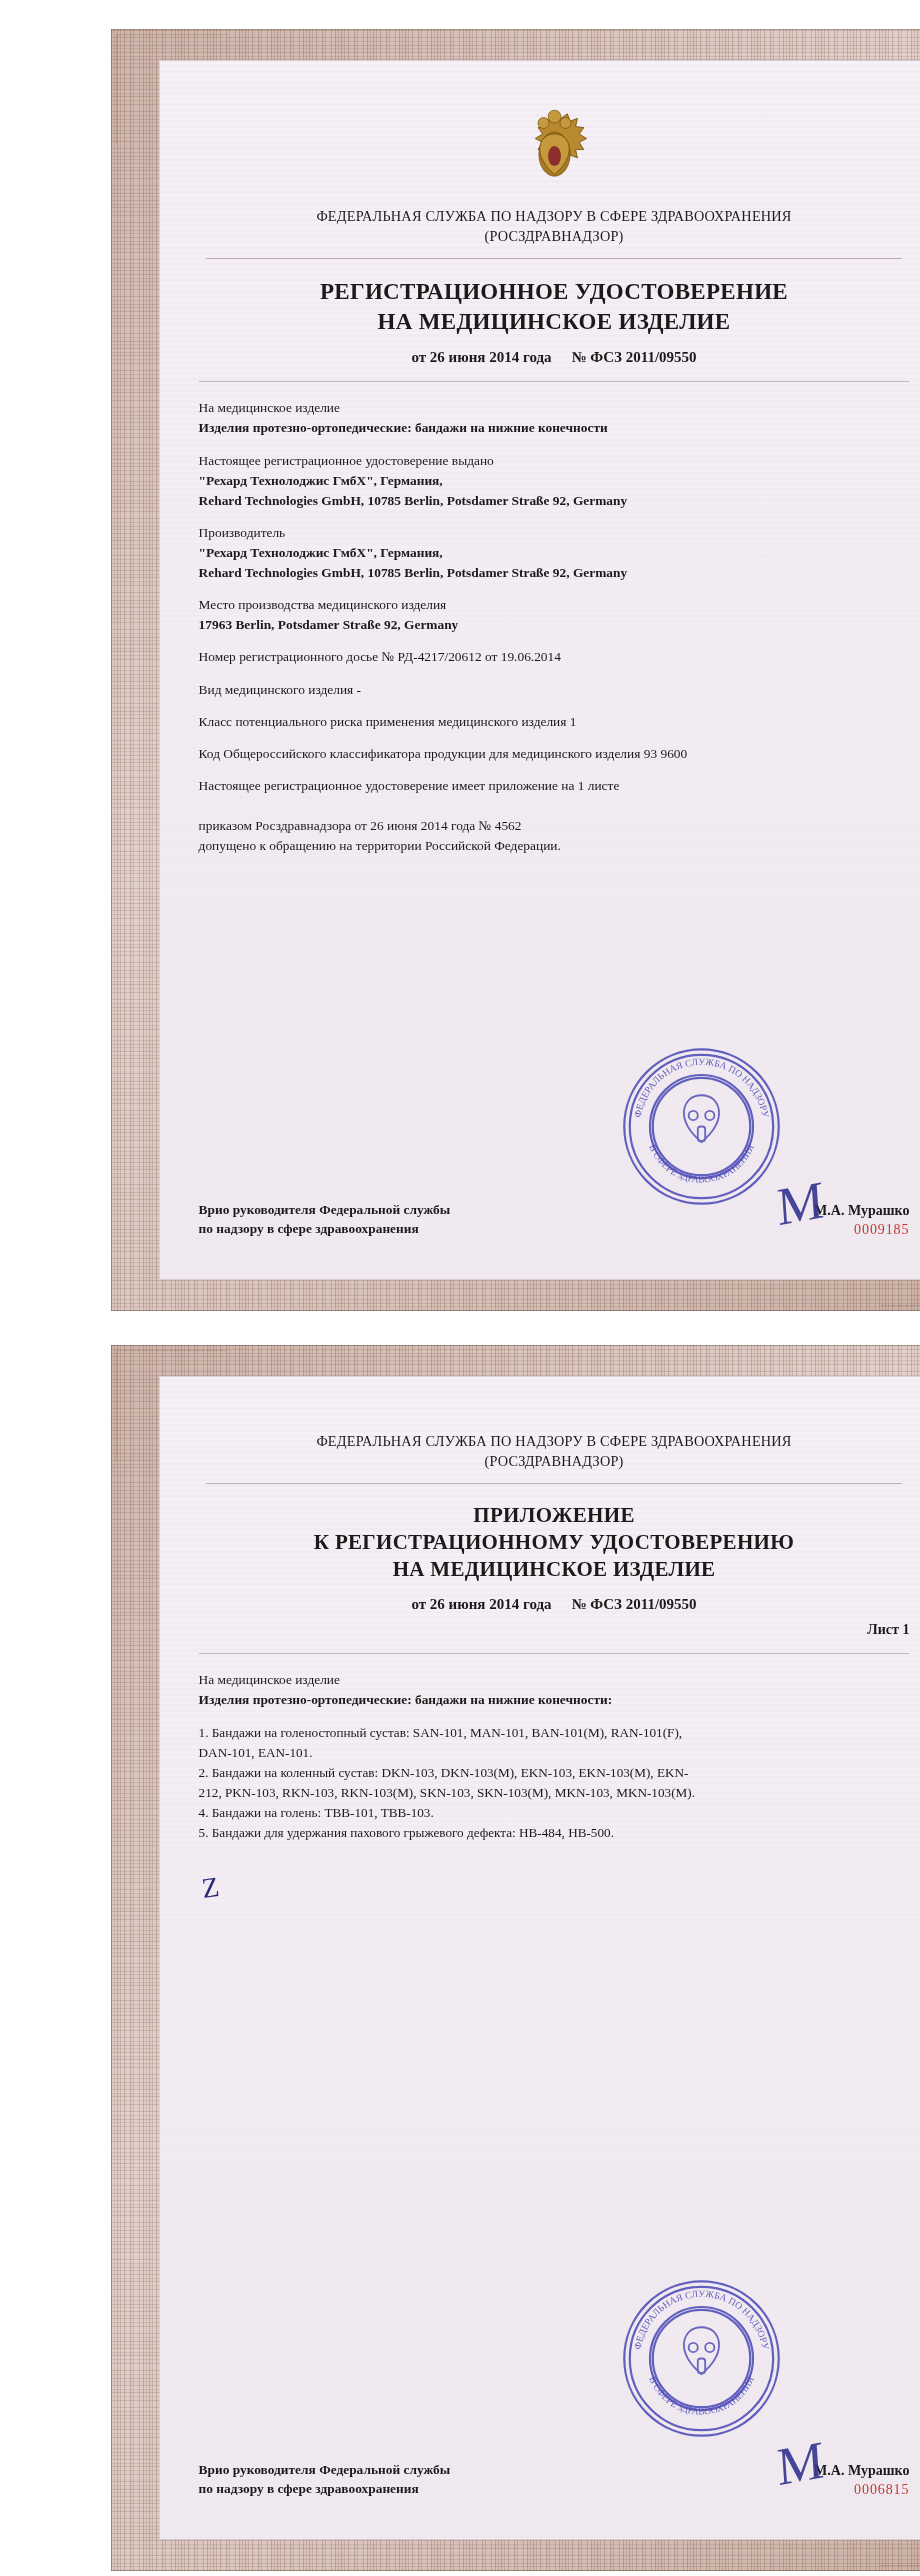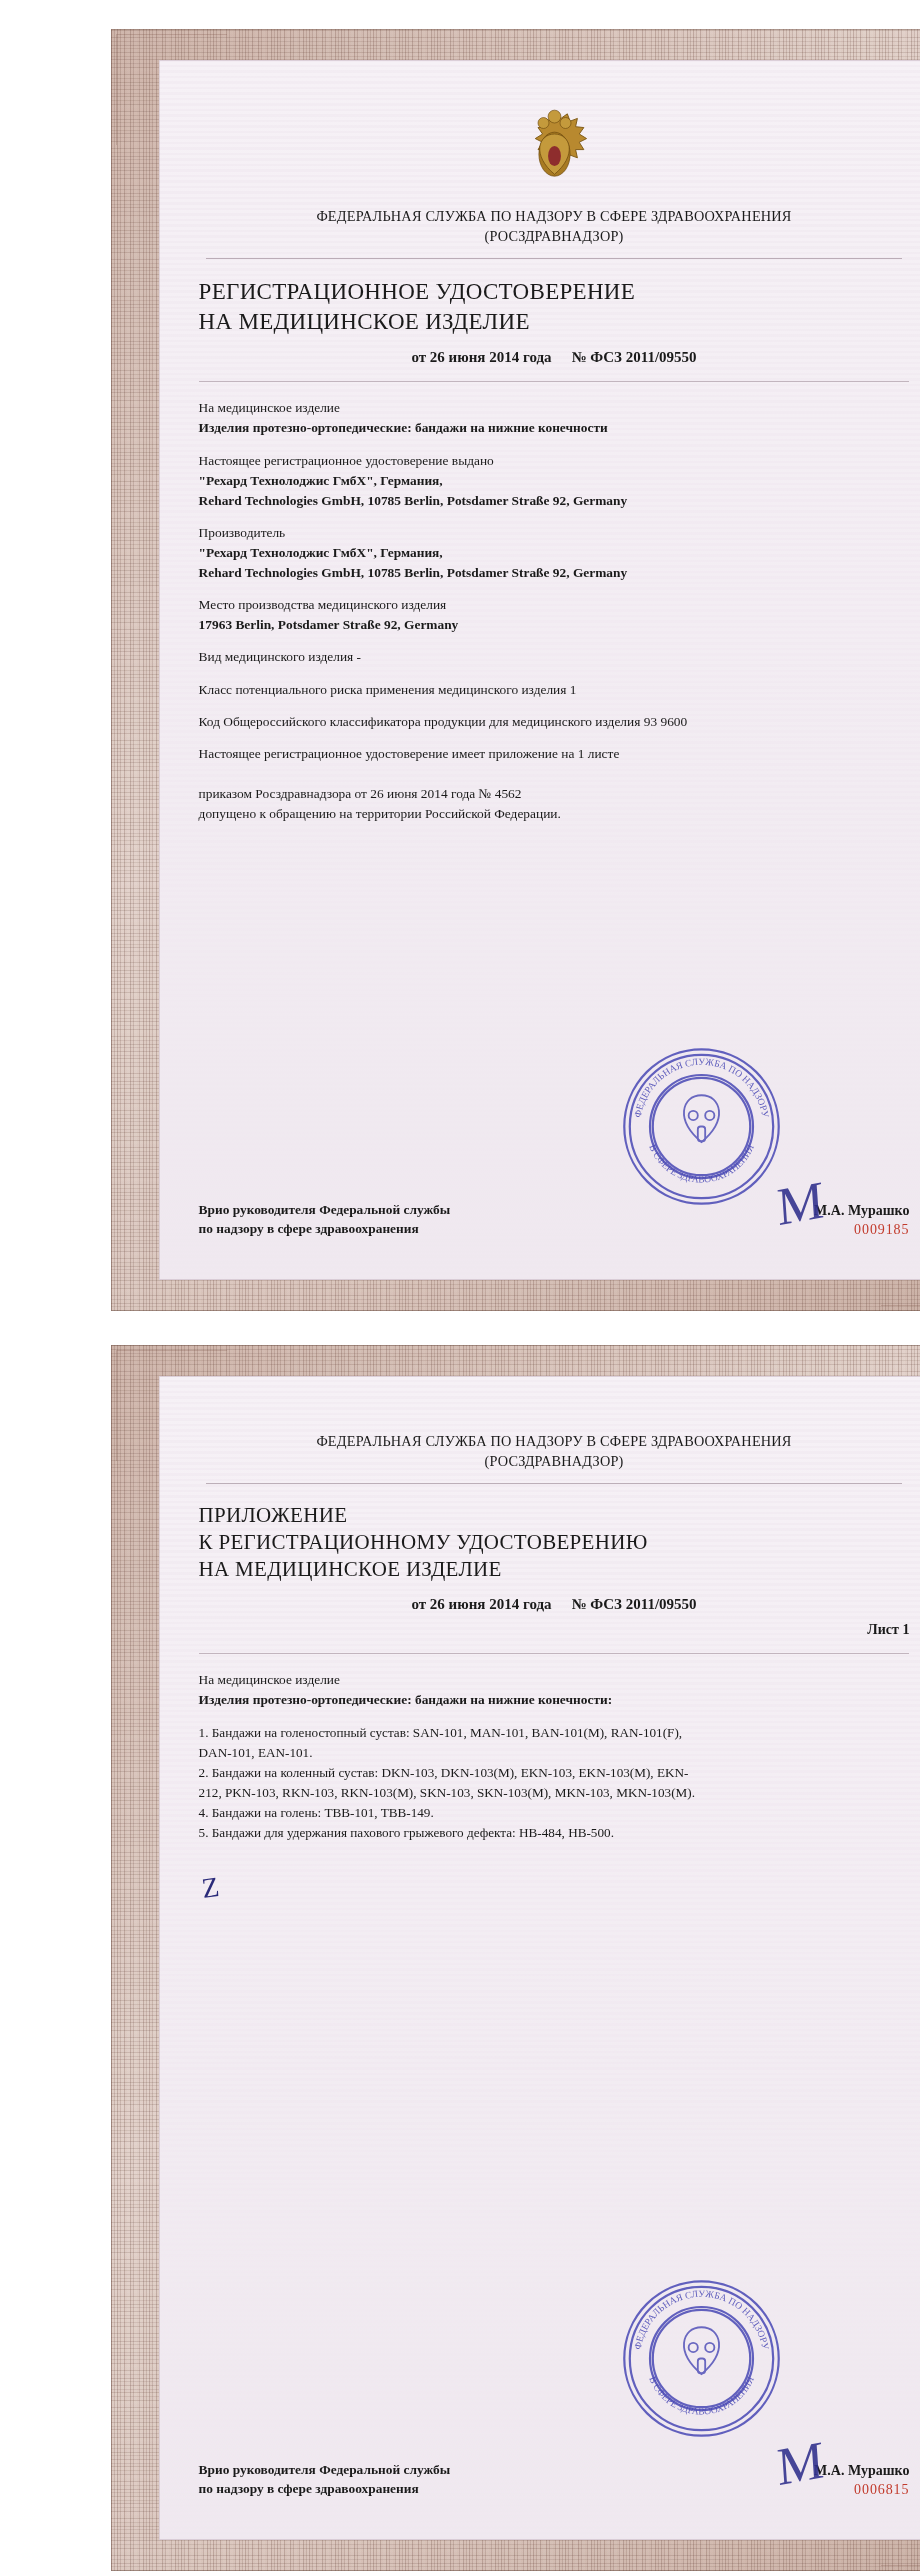--- a/index.html
+++ b/index.html
@@ -97,22 +97,22 @@
   }
   .agency .l2 { display: block; }
 
   .rule {
     height: 0.9px;
     background: rgba(120,95,110,0.45);
     margin: 11px 7.4px 0 7.4px;
   }
 
   .title {
-    text-align: left;
-    font-weight: normal;
+    text-align: center;
+    font-weight: bold;
     font-size: 23px;
     line-height: 1.28;
     margin-top: 18.4px;
     letter-spacing: 0.3px;
   }
   .title.small { font-size: 21px; }
 
   .title-row {
     display: flex;
     justify-content: center;
@@ -278,20 +278,23 @@
               <p class="lbl">Производитель</p>
               <p class="val">"Рехард Технолоджис ГмбХ", Германия,</p>
               <p class="val">Rehard Technologies GmbH, 10785 Berlin, Potsdamer Straße 92, Germany</p>
             </div>
 
             <div class="blk">
               <p class="lbl">Место производства медицинского изделия</p>
               <p class="val">17963 Berlin, Potsdamer Straße 92, Germany</p>
             </div>
 
+            <div class="blk">
+              <p>Номер регистрационного досье № РД-4217/20612 от 19.06.2014</p>
+            </div>
             <div class="blk">
               <p>Вид медицинского изделия -</p>
             </div>
             <div class="blk">
               <p>Класс потенциального риска применения медицинского изделия 1</p>
             </div>
             <div class="blk">
               <p>Код Общероссийского классификатора продукции для медицинского изделия 93 9600</p>
             </div>
             <div class="blk">
@@ -384,21 +387,21 @@
             <div class="blk">
               <p class="lbl">На медицинское изделие</p>
               <p class="val">Изделия протезно-ортопедические: бандажи на нижние конечности:</p>
             </div>
 
             <div class="list">
               <p>1. Бандажи на голеностопный сустав: SAN-101, MAN-101, BAN-101(M), RAN-101(F),</p>
               <p>DAN-101, EAN-101.</p>
               <p>2. Бандажи на коленный сустав: DKN-103, DKN-103(M), EKN-103, EKN-103(M), EKN-</p>
               <p>212, PKN-103, RKN-103, RKN-103(M), SKN-103, SKN-103(M), MKN-103, MKN-103(M).</p>
-              <p>4. Бандажи на голень: TBB-101, TBB-149.</p>
+              <p>4. Бандажи на голень: TBB-101, TBB-103.</p>
               <p>5. Бандажи для удержания пахового грыжевого дефекта: HB-484, HB-500.</p>
             </div>
 
             <div class="pen-mark">Z</div>
           </div>
 
           <div class="stamp s2">
             <svg width="171" height="171" viewBox="0 0 186 186" aria-hidden="true">
               <defs>
                 <path id="arcTop2" d="M 26,93 A 67,67 0 0 1 160,93"></path>

